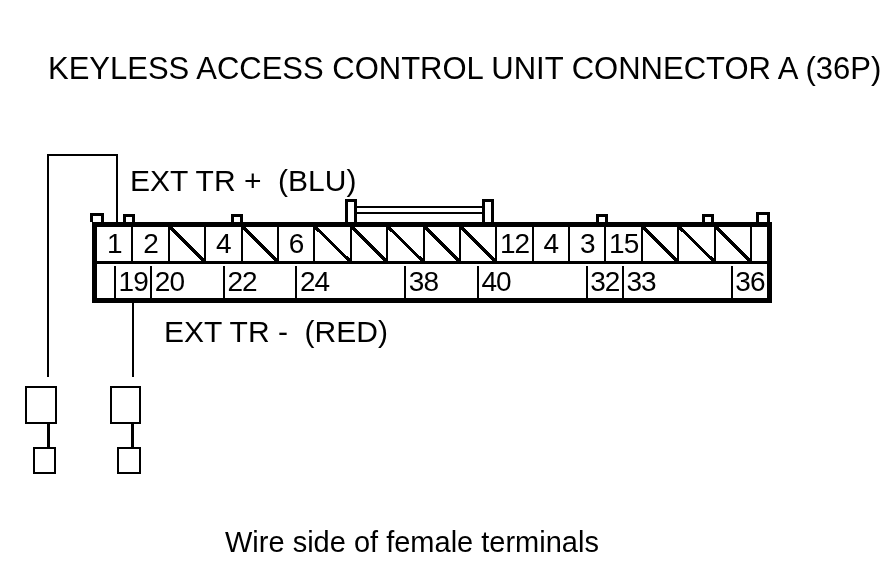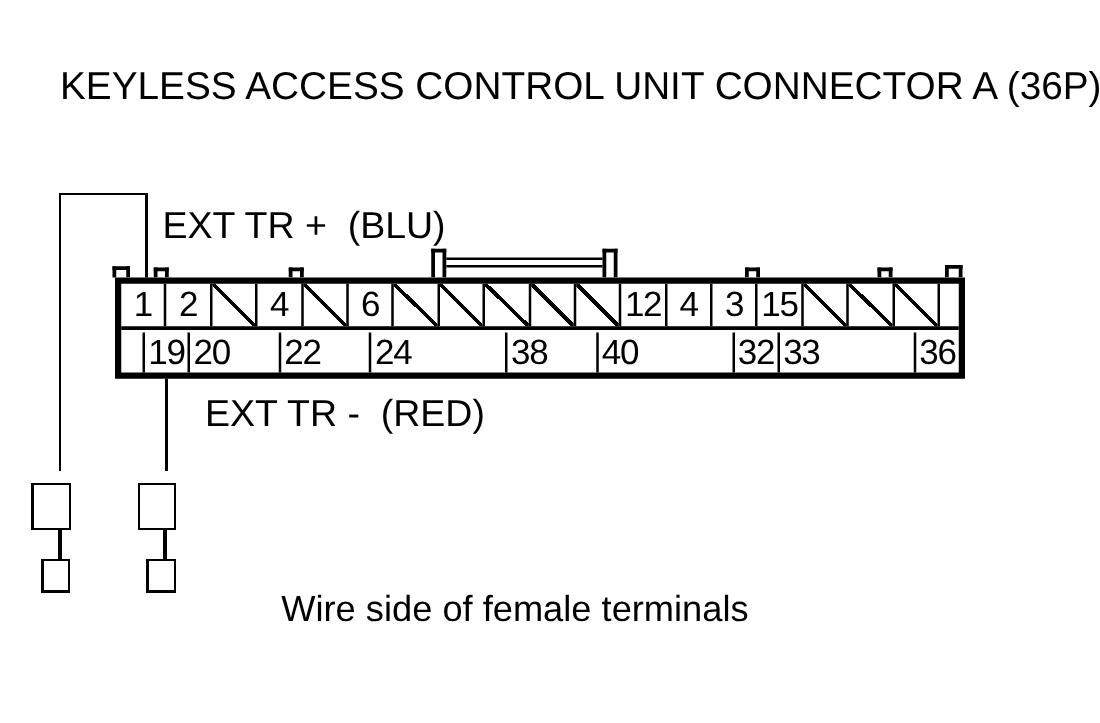--- a/index.html
+++ b/index.html
@@ -8,21 +8,21 @@
     font-family:"Liberation Sans","DejaVu Sans",sans-serif;color:#000;
     overflow:hidden;
   }
   .title{
     position:absolute;left:48px;top:52px;font-size:31px;line-height:1.1;
     white-space:pre;letter-spacing:0;
   }
   .siglabel{position:absolute;font-size:30px;line-height:1.1;white-space:pre;}
   .label-pos{left:130px;top:164px;}
   .label-neg{left:151px;top:315px;margin-left:13px;}
-  .caption{position:absolute;left:225px;top:472px;font-size:29px;white-space:pre;}
+  .caption{position:absolute;left:225px;top:526px;font-size:29px;white-space:pre;}
 
   
   .connector{
     position:absolute;left:92px;top:222px;width:680px;height:81px;
     box-sizing:border-box;border:5px solid #000;background:#fff;
     display:flex;flex-direction:column;
   }
   .pin-row{display:flex;flex-direction:row;width:100%;}
   .pin-row.top{height:37px;border-bottom:3px solid #000;box-sizing:border-box;}
   .pin-row.bottom{flex:1;align-items:flex-end;}

